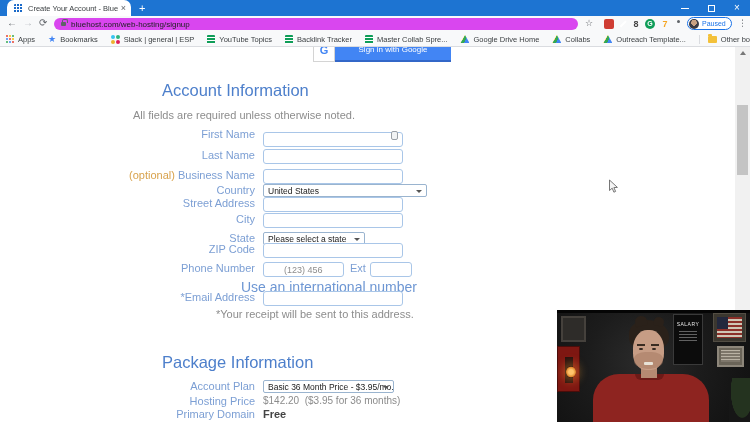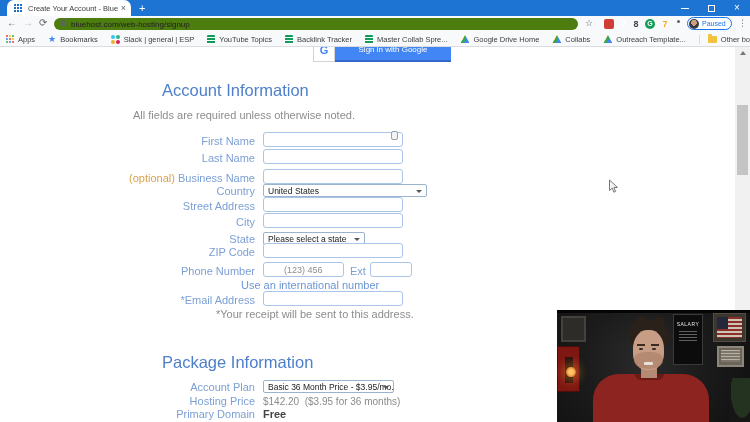--- a/index.html
+++ b/index.html
@@ -19,21 +19,21 @@
   .newtab { position:absolute; left:139px; top:1px; color:#fff; font-size:11px; line-height:14px; }
   .wincontrols { position:absolute; right:0; top:0; height:16px; display:flex; }
   .winbtn { width:26px; height:16px; display:flex; align-items:center; justify-content:center; }
   .minim { width:8px; height:1px; background:#fff; }
   .maxim { width:7px; height:7px; border:1px solid #fff; }
   .closex { color:#fff; font-size:10px; line-height:10px; }
 
   
   #toolbar { position:absolute; left:0; top:16px; width:750px; height:16px; background:#f8f9fa; }
   .navic { position:absolute; top:1px; font-size:10px; color:#5f6368; }
-  .omnibox { position:absolute; left:54px; top:2px; width:524px; height:12px; background:#4d7c0f;
+  .omnibox { position:absolute; left:54px; top:2px; width:524px; height:12px; background:#d946ef;
              border-radius:6px; display:flex; align-items:center; padding-left:7px; }
   .lock { width:5px; height:4px; background:#5f6368; border-radius:1px; position:relative; margin-right:5px; }
   .lock::before { content:""; position:absolute; left:0.5px; top:-3px; width:4px; height:3px;
                   border:1px solid #5f6368; border-bottom:none; border-radius:2px 2px 0 0; }
   .url { font-size:8px; color:#202124; white-space:nowrap; }
   .staric { position:absolute; left:585px; top:1.5px; font-size:9px; color:#5f6368; }
   .extic { position:absolute; top:3px; width:10px; height:10px; }
   .ext-red { background:#cf3d33; border-radius:2px; }
   .ext-pencil { background:#4a90e2; border-radius:2px; position:relative; }
   .ext-pencil::before { content:""; position:absolute; left:1px; top:4px; width:8px; height:1.5px;
@@ -84,36 +84,36 @@
 
   .gbtn { position:absolute; left:313px; top:-9px; height:24px; display:flex; }
   .gbtn-gbox { width:22px; height:24px; background:#fff; border:1px solid #d4d4d4; display:flex;
                align-items:center; justify-content:center; font-size:11px; font-weight:bold; color:#4285f4; }
   .gbtn-blue { width:116px; height:24px; background:#4285f4; border-bottom:2px solid #3367c8; color:#fff;
                font-size:8px; display:flex; align-items:center; justify-content:center; }
 
   .h-section { position:absolute; left:133px; font-size:16.5px; color:#4d7fcb; font-weight:400;margin-left:29px; }
   .note-gray { position:absolute; left:133px; font-size:11px; color:#8d8d8d; }
 
-  .row { position:absolute; left:100px; display:flex; align-items:flex-end; }
+  .row { position:absolute; left:100px; display:flex; align-items:flex-start; }
   .flabel { width:155px; text-align:right; font-size:11px; color:#7c9fd4; margin-right:8px; white-space:nowrap; }
   .opt { color:#d8a24c; }
   .tinput { width:140px; height:15px; border:1px solid #a9c6e8; border-radius:3px; font-size:9px;
             padding:0 20px; color:#333; background:#fff; font-family:"Liberation Sans", sans-serif; position:relative; }
   .tinput::placeholder { color:#8d8d8d; }
   .fakesel { height:13px; border:1px solid #9ab4cf; border-radius:2px; background:#fff; font-size:8.5px;
              color:#222; display:flex; align-items:center; padding:0 14px 0 4px; position:relative; white-space:nowrap; overflow:hidden; }
   .fakesel .caret { position:absolute; right:4px; top:5px; width:0; height:0;
                     border-left:3px solid transparent; border-right:3px solid transparent; border-top:3.5px solid #555; }
   .sel-country { width:164px; } .sel-state { width:102px; } .sel-plan { width:131px; }
   .in-phone { width:81px; } .in-ext { width:29px; margin-left:4px; }
   .ext-label { font-size:11px; color:#7c9fd4; margin-left:6px; }
   .autofill-ic { position:absolute; width:7px; height:9px; border:1px solid #9aa0a6; border-radius:2px;
                  background:#f1f3f4; left:346px; top:3px; }
-  .link-blue { position:absolute; font-size:11px; color:#6d96d3;padding-left:24px; }
+  .link-blue { position:absolute; font-size:14px; color:#6d96d3;padding-left:24px; }
   .pkg-value { font-size:10px; color:#8b8b8b; }
   .pkg-free { font-size:11px; color:#444; font-weight:bold; }
 
   
   #scrollbar { position:absolute; right:0; top:0; width:15px; height:375px; background:#f1f1f1; }
   .sb-up { position:absolute; top:4px; left:4.5px; width:0; height:0;
            border-left:3px solid transparent; border-right:3px solid transparent; border-bottom:4px solid #777; }
   .sb-thumb { position:absolute; top:58px; left:2px; width:11px; height:70px; background:#c4c4c4; }
 
   

